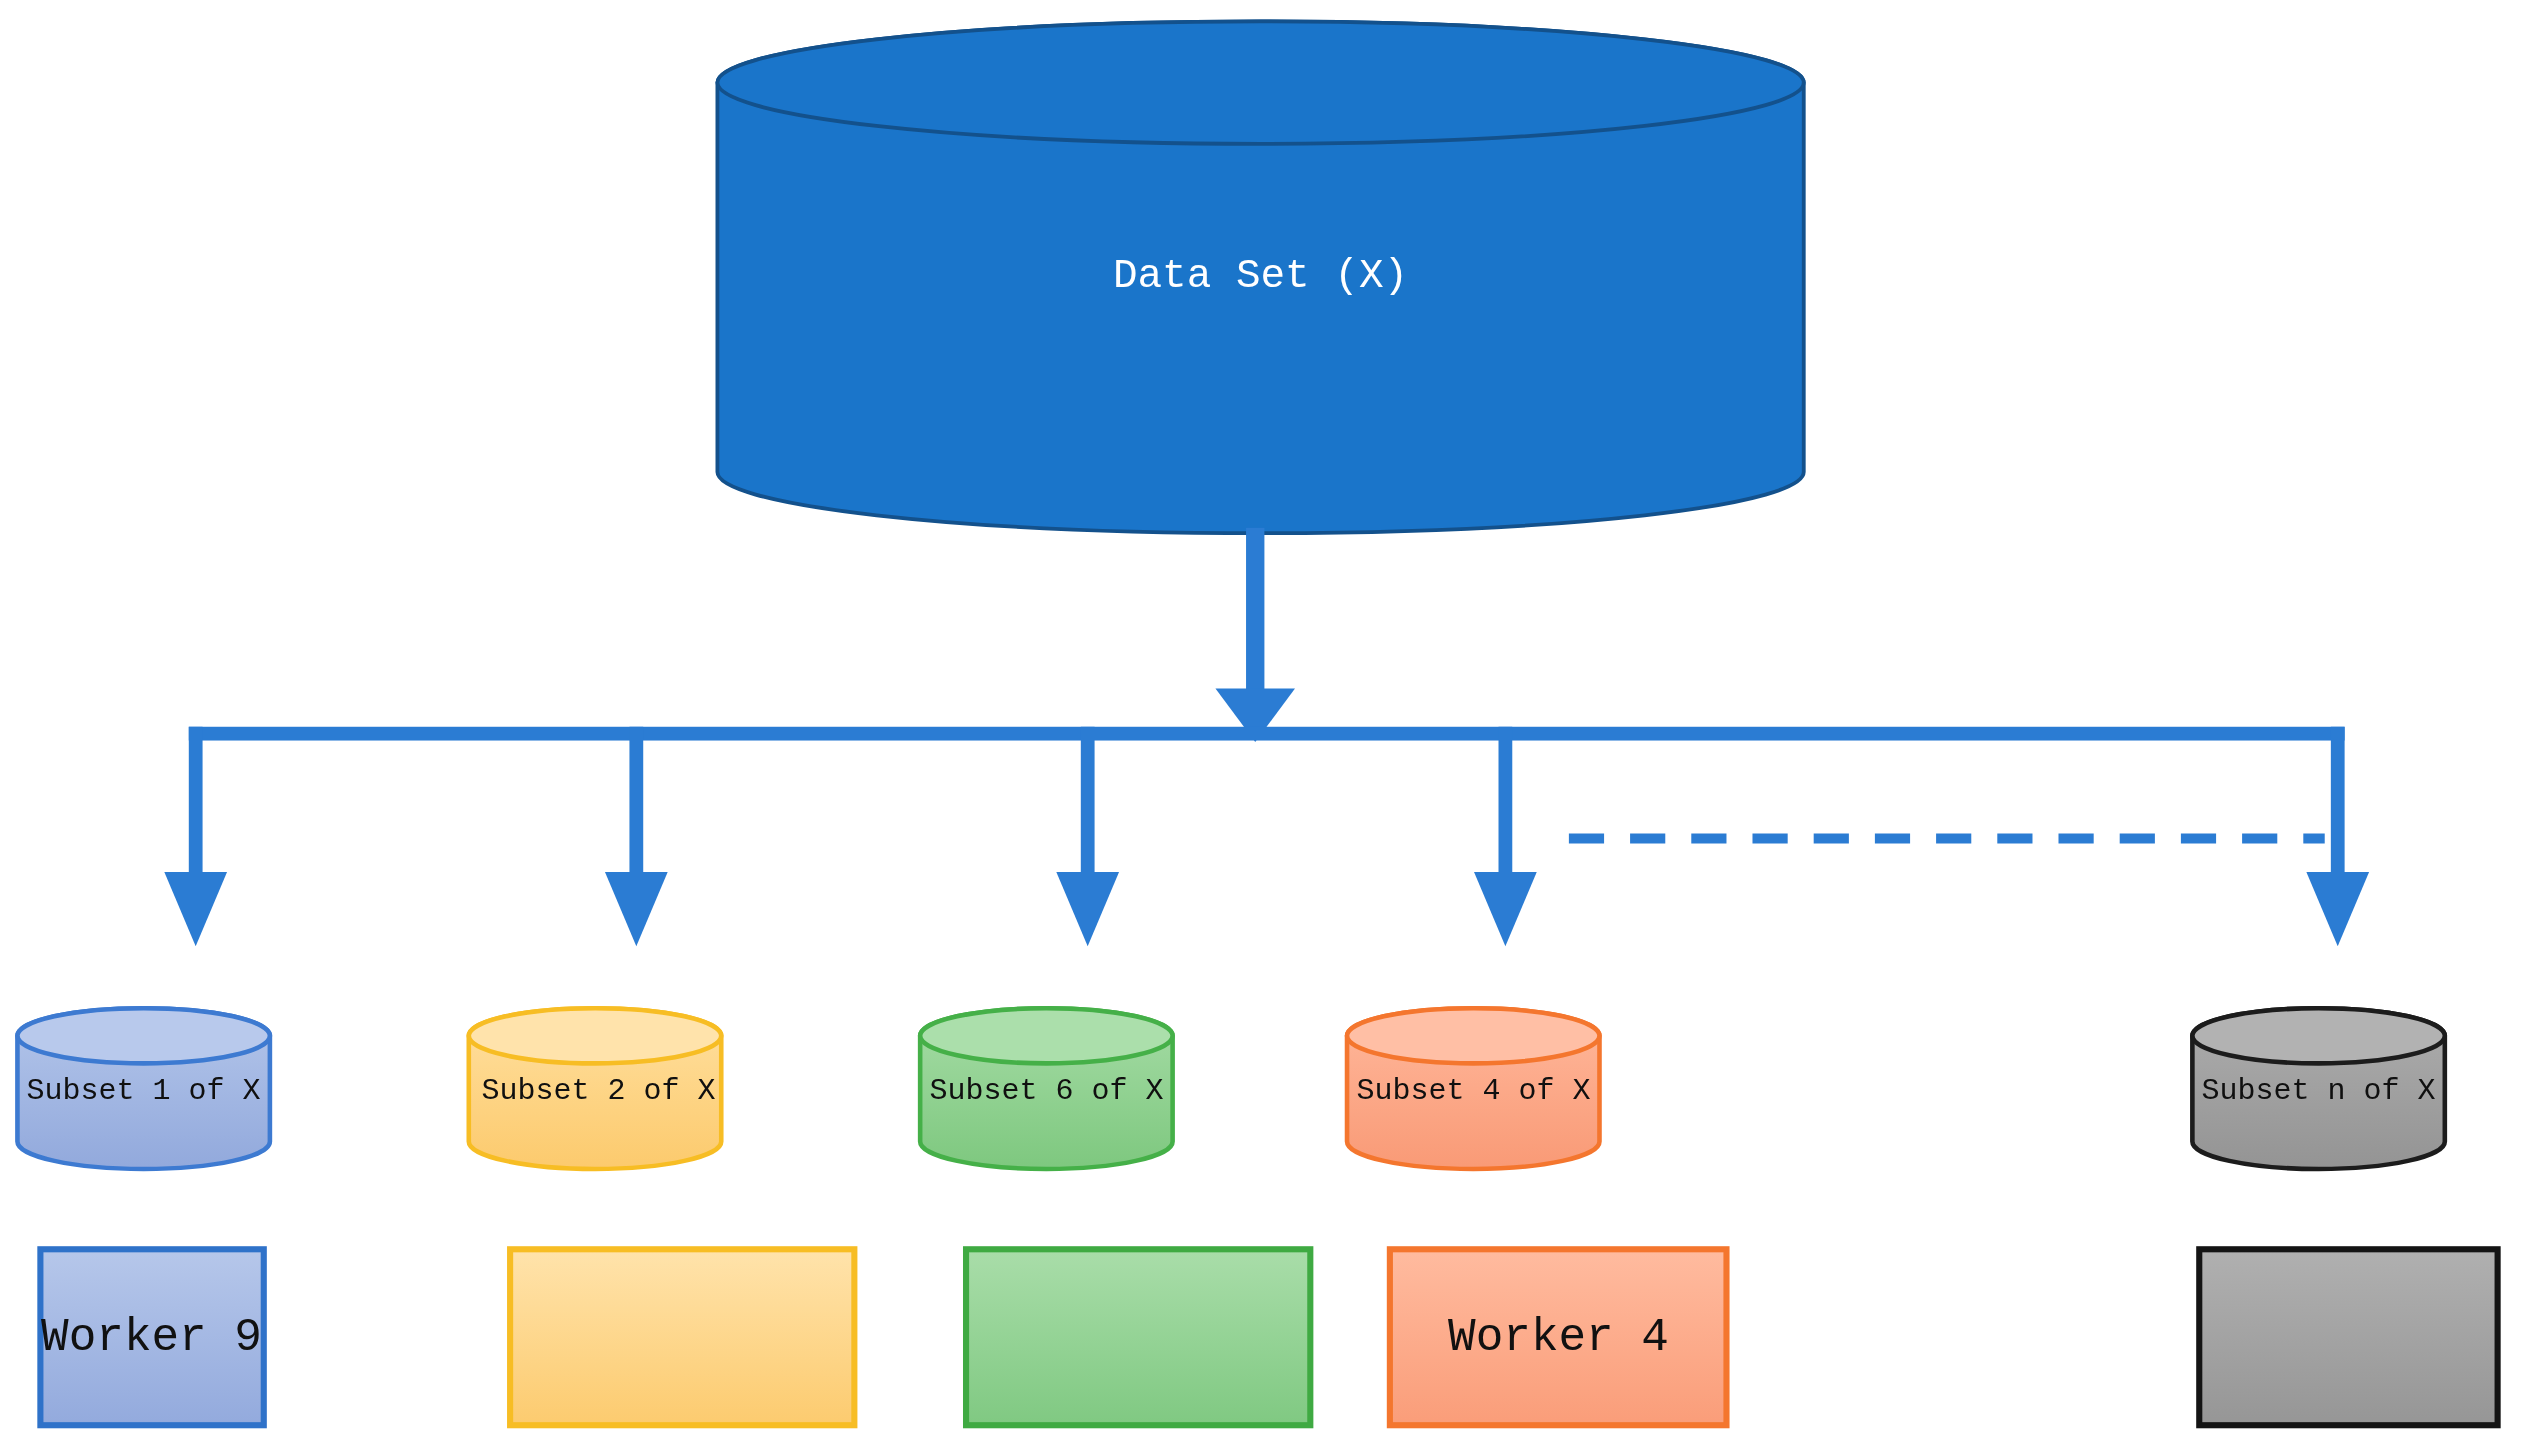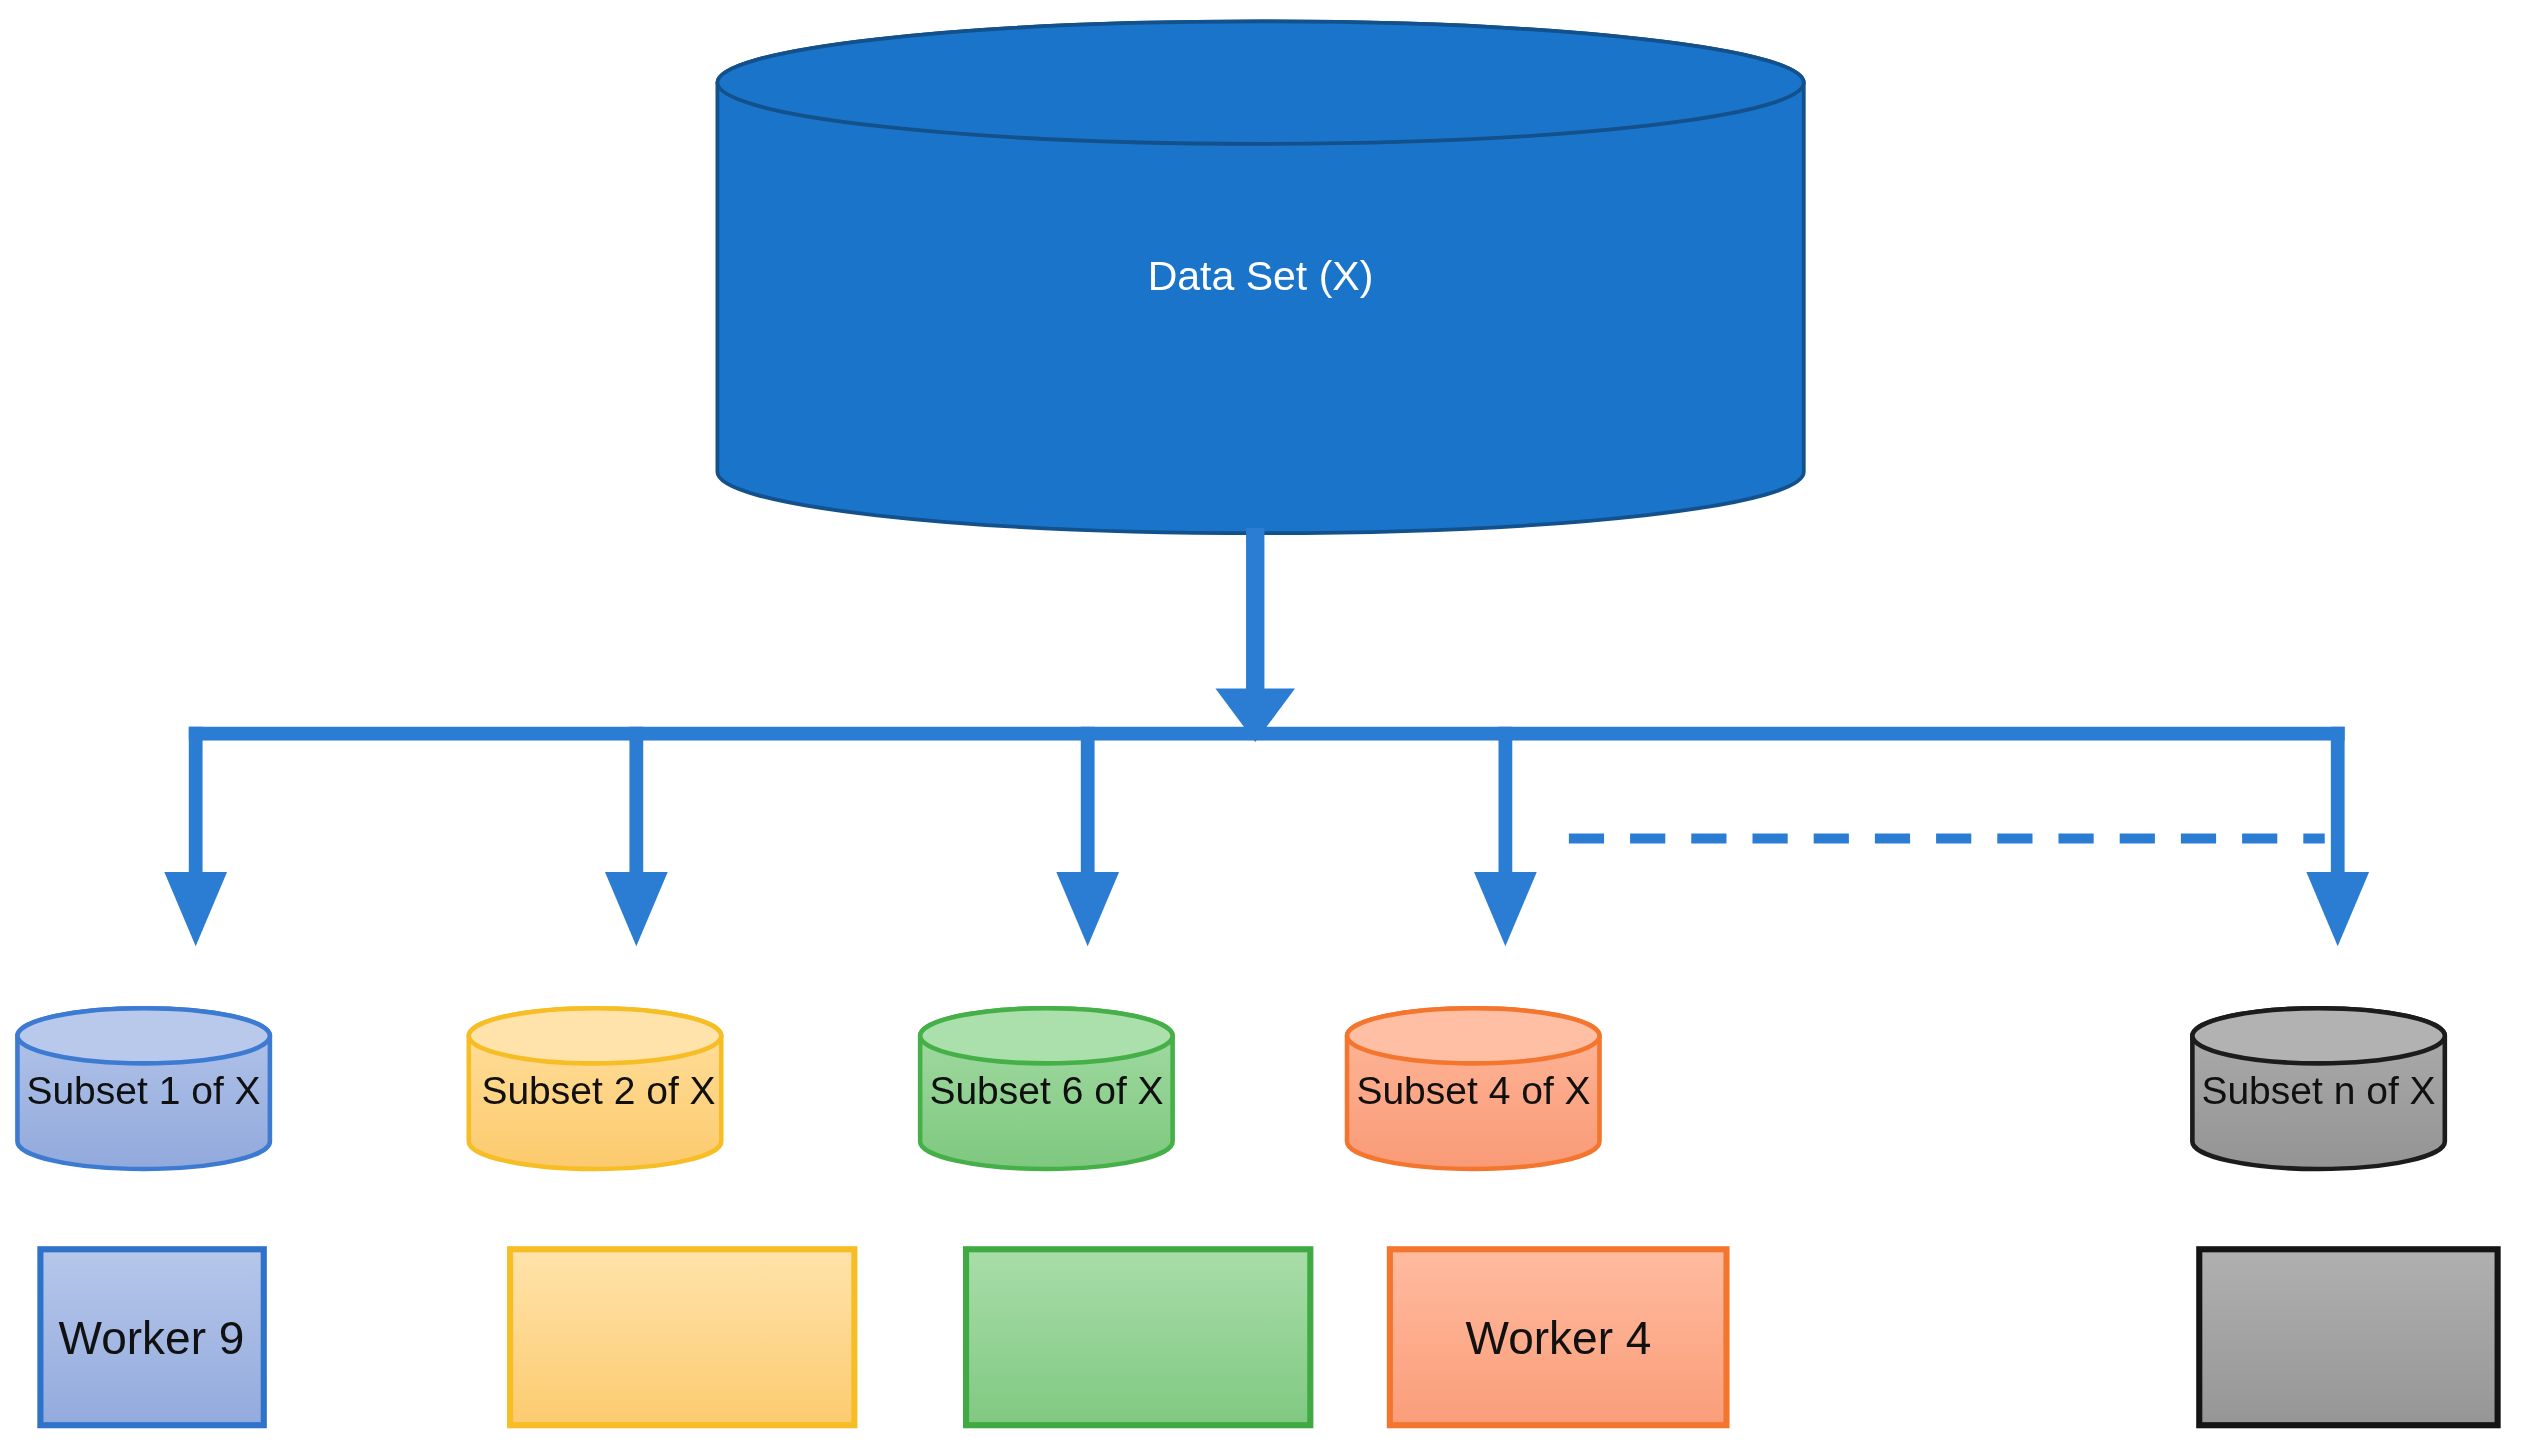--- a/index.html
+++ b/index.html
@@ -25,29 +25,30 @@
     height: 1452px;
   }
   .node-label {
     position: absolute;
     display: flex;
     align-items: center;
     justify-content: center;
     text-align: right;
     pointer-events: none;
     white-space: nowrap;
+    font-family: Liberation Mono, monospace;
   }
   .main-db-label {
     color: #ffffff;
     font-size: 41px;
     font-weight: 400;
   }
   .subset-label {
     color: #101010;
-    font-size: 39px;
+    font-size: 30px;
     font-weight: 400;
   }
   .worker-label {
     color: #111111;
     font-size: 46px;
     font-weight: 400;
   }
 </style>
 </head>
 <body>

